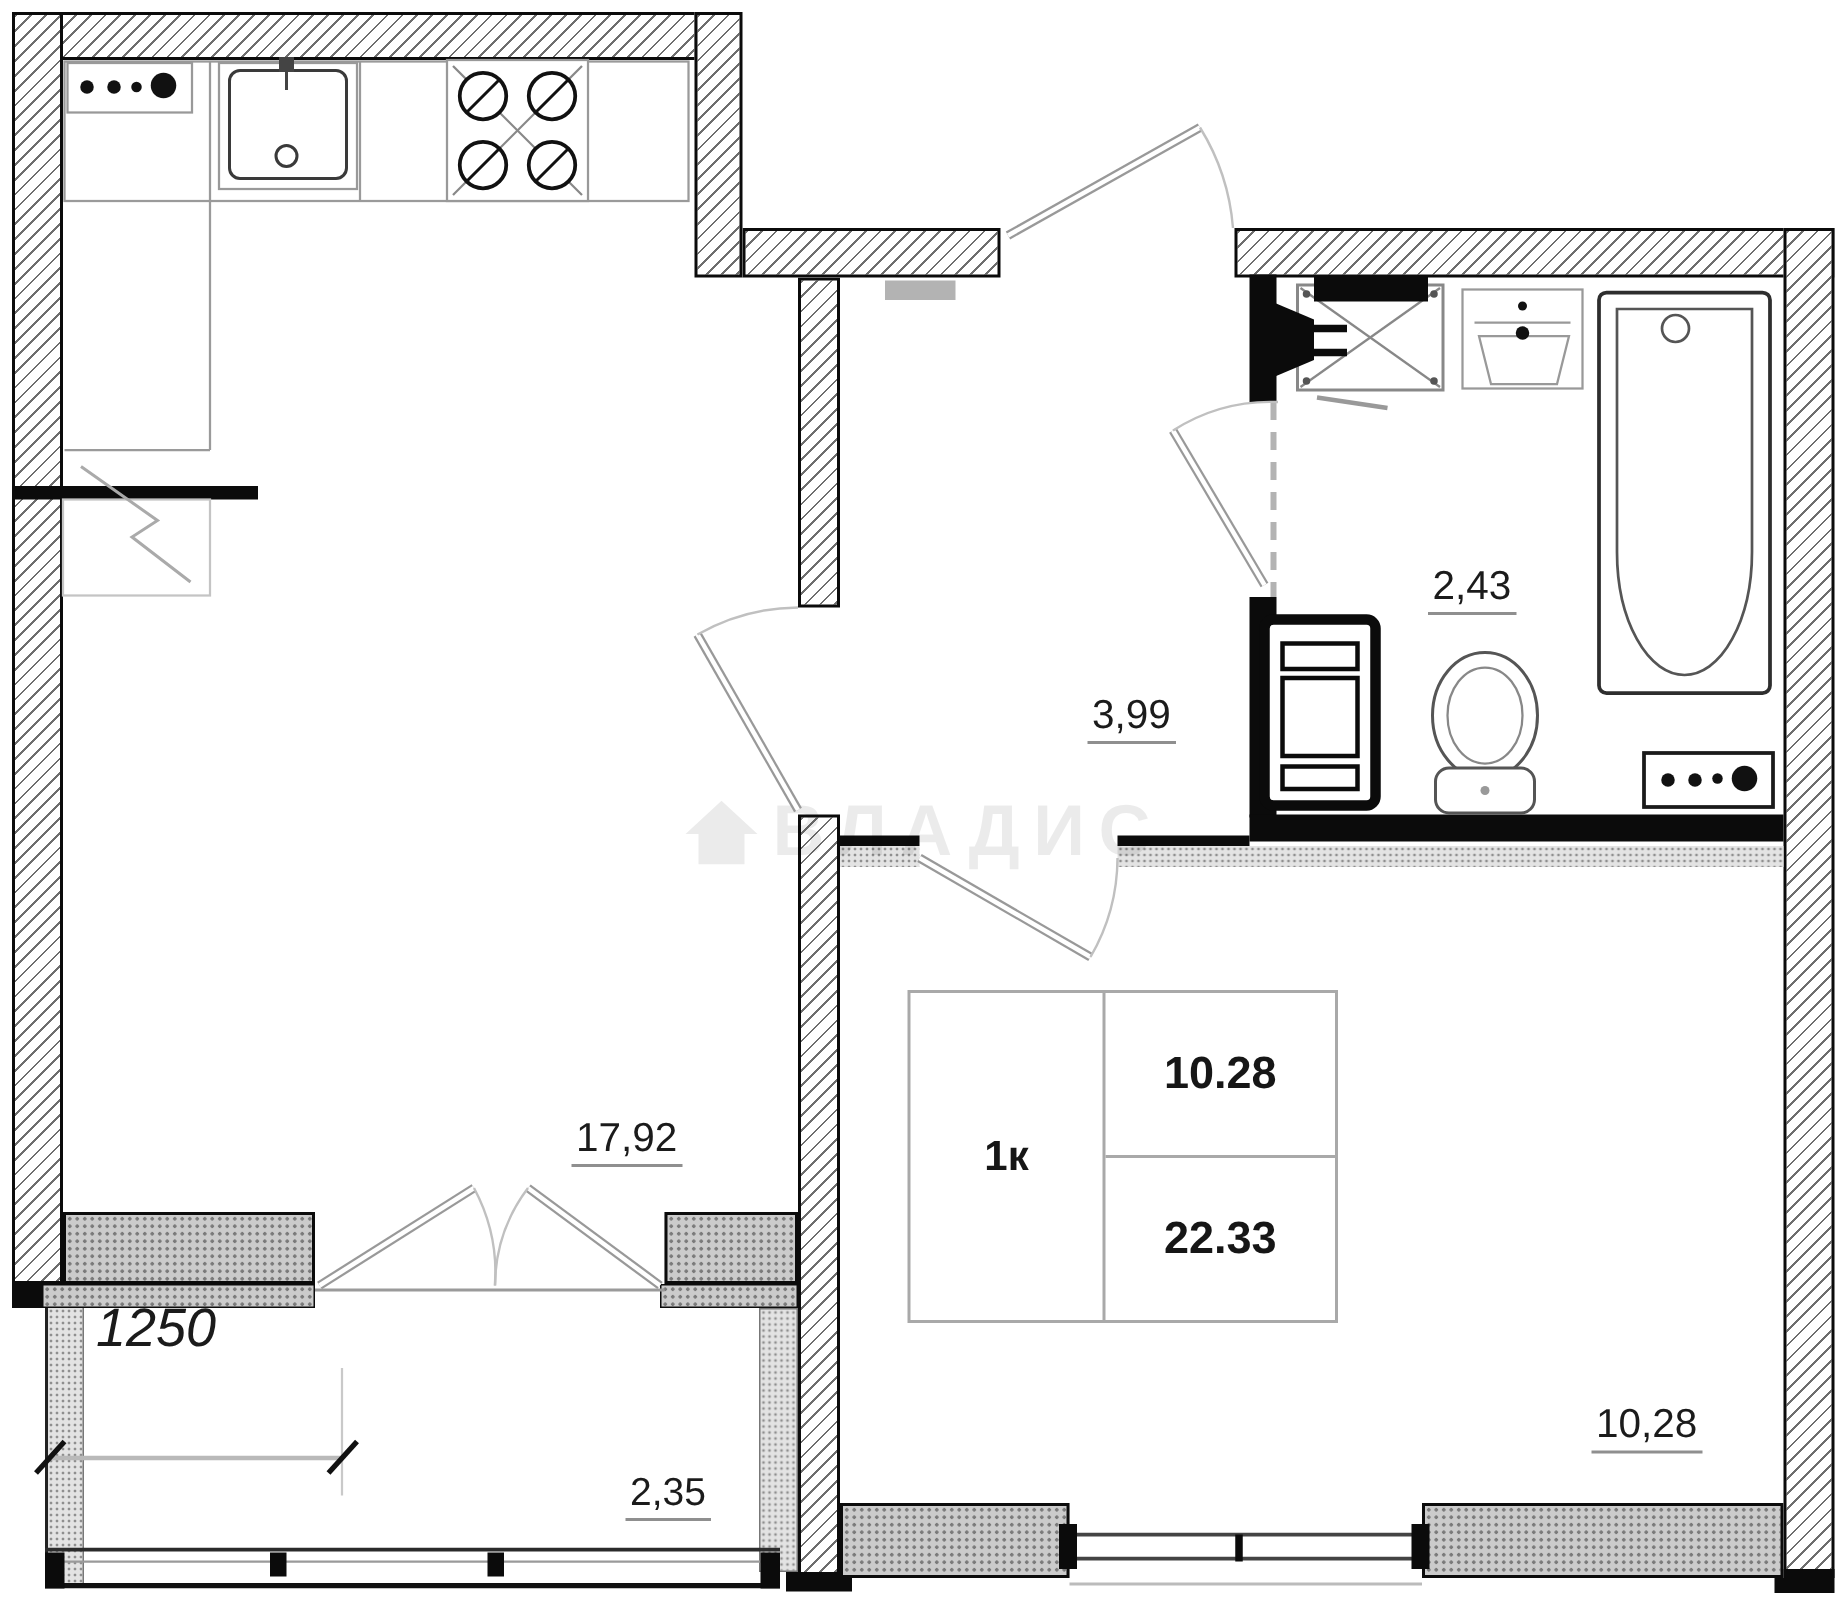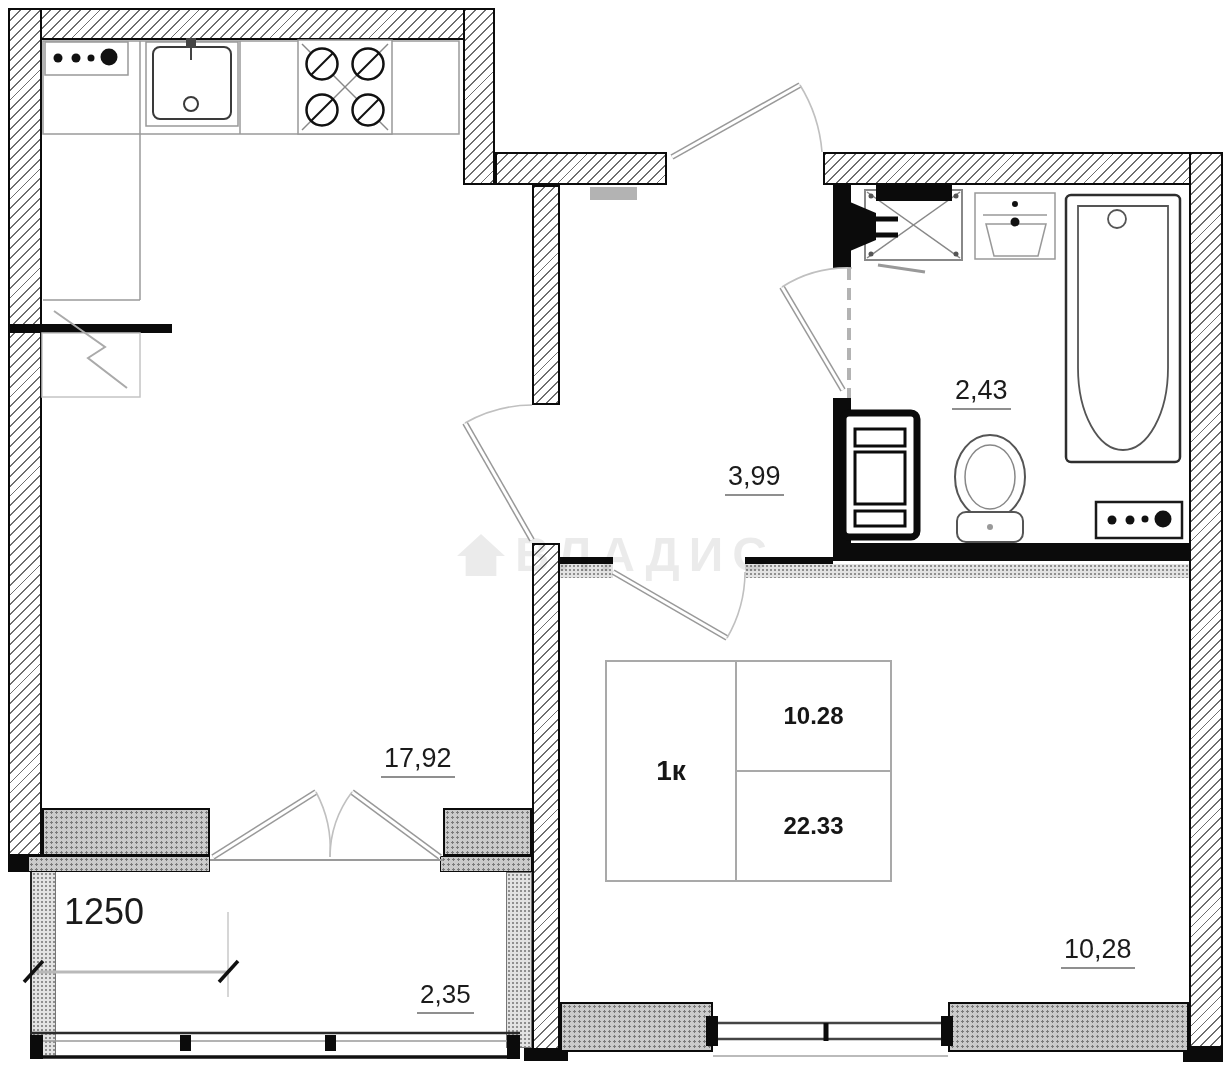--- a/index.html
+++ b/index.html
@@ -22,21 +22,21 @@
   .label{position:absolute;white-space:nowrap;color:#1b1b1b;font-weight:500;}
   .area-label{font-size:27px;border-bottom:2.5px solid #8f8f8f;padding:0 3px 2px 3px;}
   .dim-label{font-size:36px;font-weight:500;}
   
   #info-table{position:absolute;left:605px;top:660px;width:283px;height:218px;
               border:2px solid #a9a9a9;display:flex;background:rgba(255,255,255,.6);}
   #info-table .type-cell{flex:0 0 128px;border-right:2px solid #a9a9a9;display:flex;
               align-items:center;justify-content:center;font-size:28px;font-weight:600;color:#161616;}
   #info-table .vals{flex:1;display:flex;flex-direction:column;}
   #info-table .vals div{flex:1;display:flex;align-items:center;justify-content:center;
-              font-size:24px;font-weight:600;color:#161616;border-bottom:2px solid #a9a9a9;}
+              font-size:30px;font-weight:600;color:#161616;border-bottom:2px solid #a9a9a9;}
   #info-table .vals div:last-child{border-bottom:none;}
   
   #watermark{position:absolute;left:455px;top:507px;display:flex;align-items:center;gap:8px;
              color:rgba(0,0,0,0.08);margin-top:20px;}
   #watermark .wm-text{font-size:48px;font-weight:700;letter-spacing:9px;}
 </style>
 </head>
 <body>
 
 <div id="plan">
@@ -242,21 +242,21 @@
       <rect x="30" y="1035" width="13" height="24" fill="#0b0b0b"></rect>
       <rect x="507" y="1035" width="13" height="24" fill="#0b0b0b"></rect>
     </g>
   </svg>
 
   <div class="label area-label" style="left:381px;top:743px;">17,92</div>
   <div class="label area-label" style="left:725px;top:461px;">3,99</div>
   <div class="label area-label" style="left:952px;top:375px;">2,43</div>
   <div class="label area-label" style="left:1061px;top:934px;">10,28</div>
   <div class="label area-label" style="left:417px;top:979px;font-size:26px;">2,35</div>
-  <div class="label dim-label" style="left:64px;top:891px;">1250</div>
+  <div class="label dim-label" style="left:64px;top:864px;font-style:italic;">1250</div>
 
   <div id="info-table">
     <div class="type-cell">1к</div>
     <div class="vals">
       <div>10.28</div>
       <div>22.33</div>
     </div>
   </div>
 
 </div>

